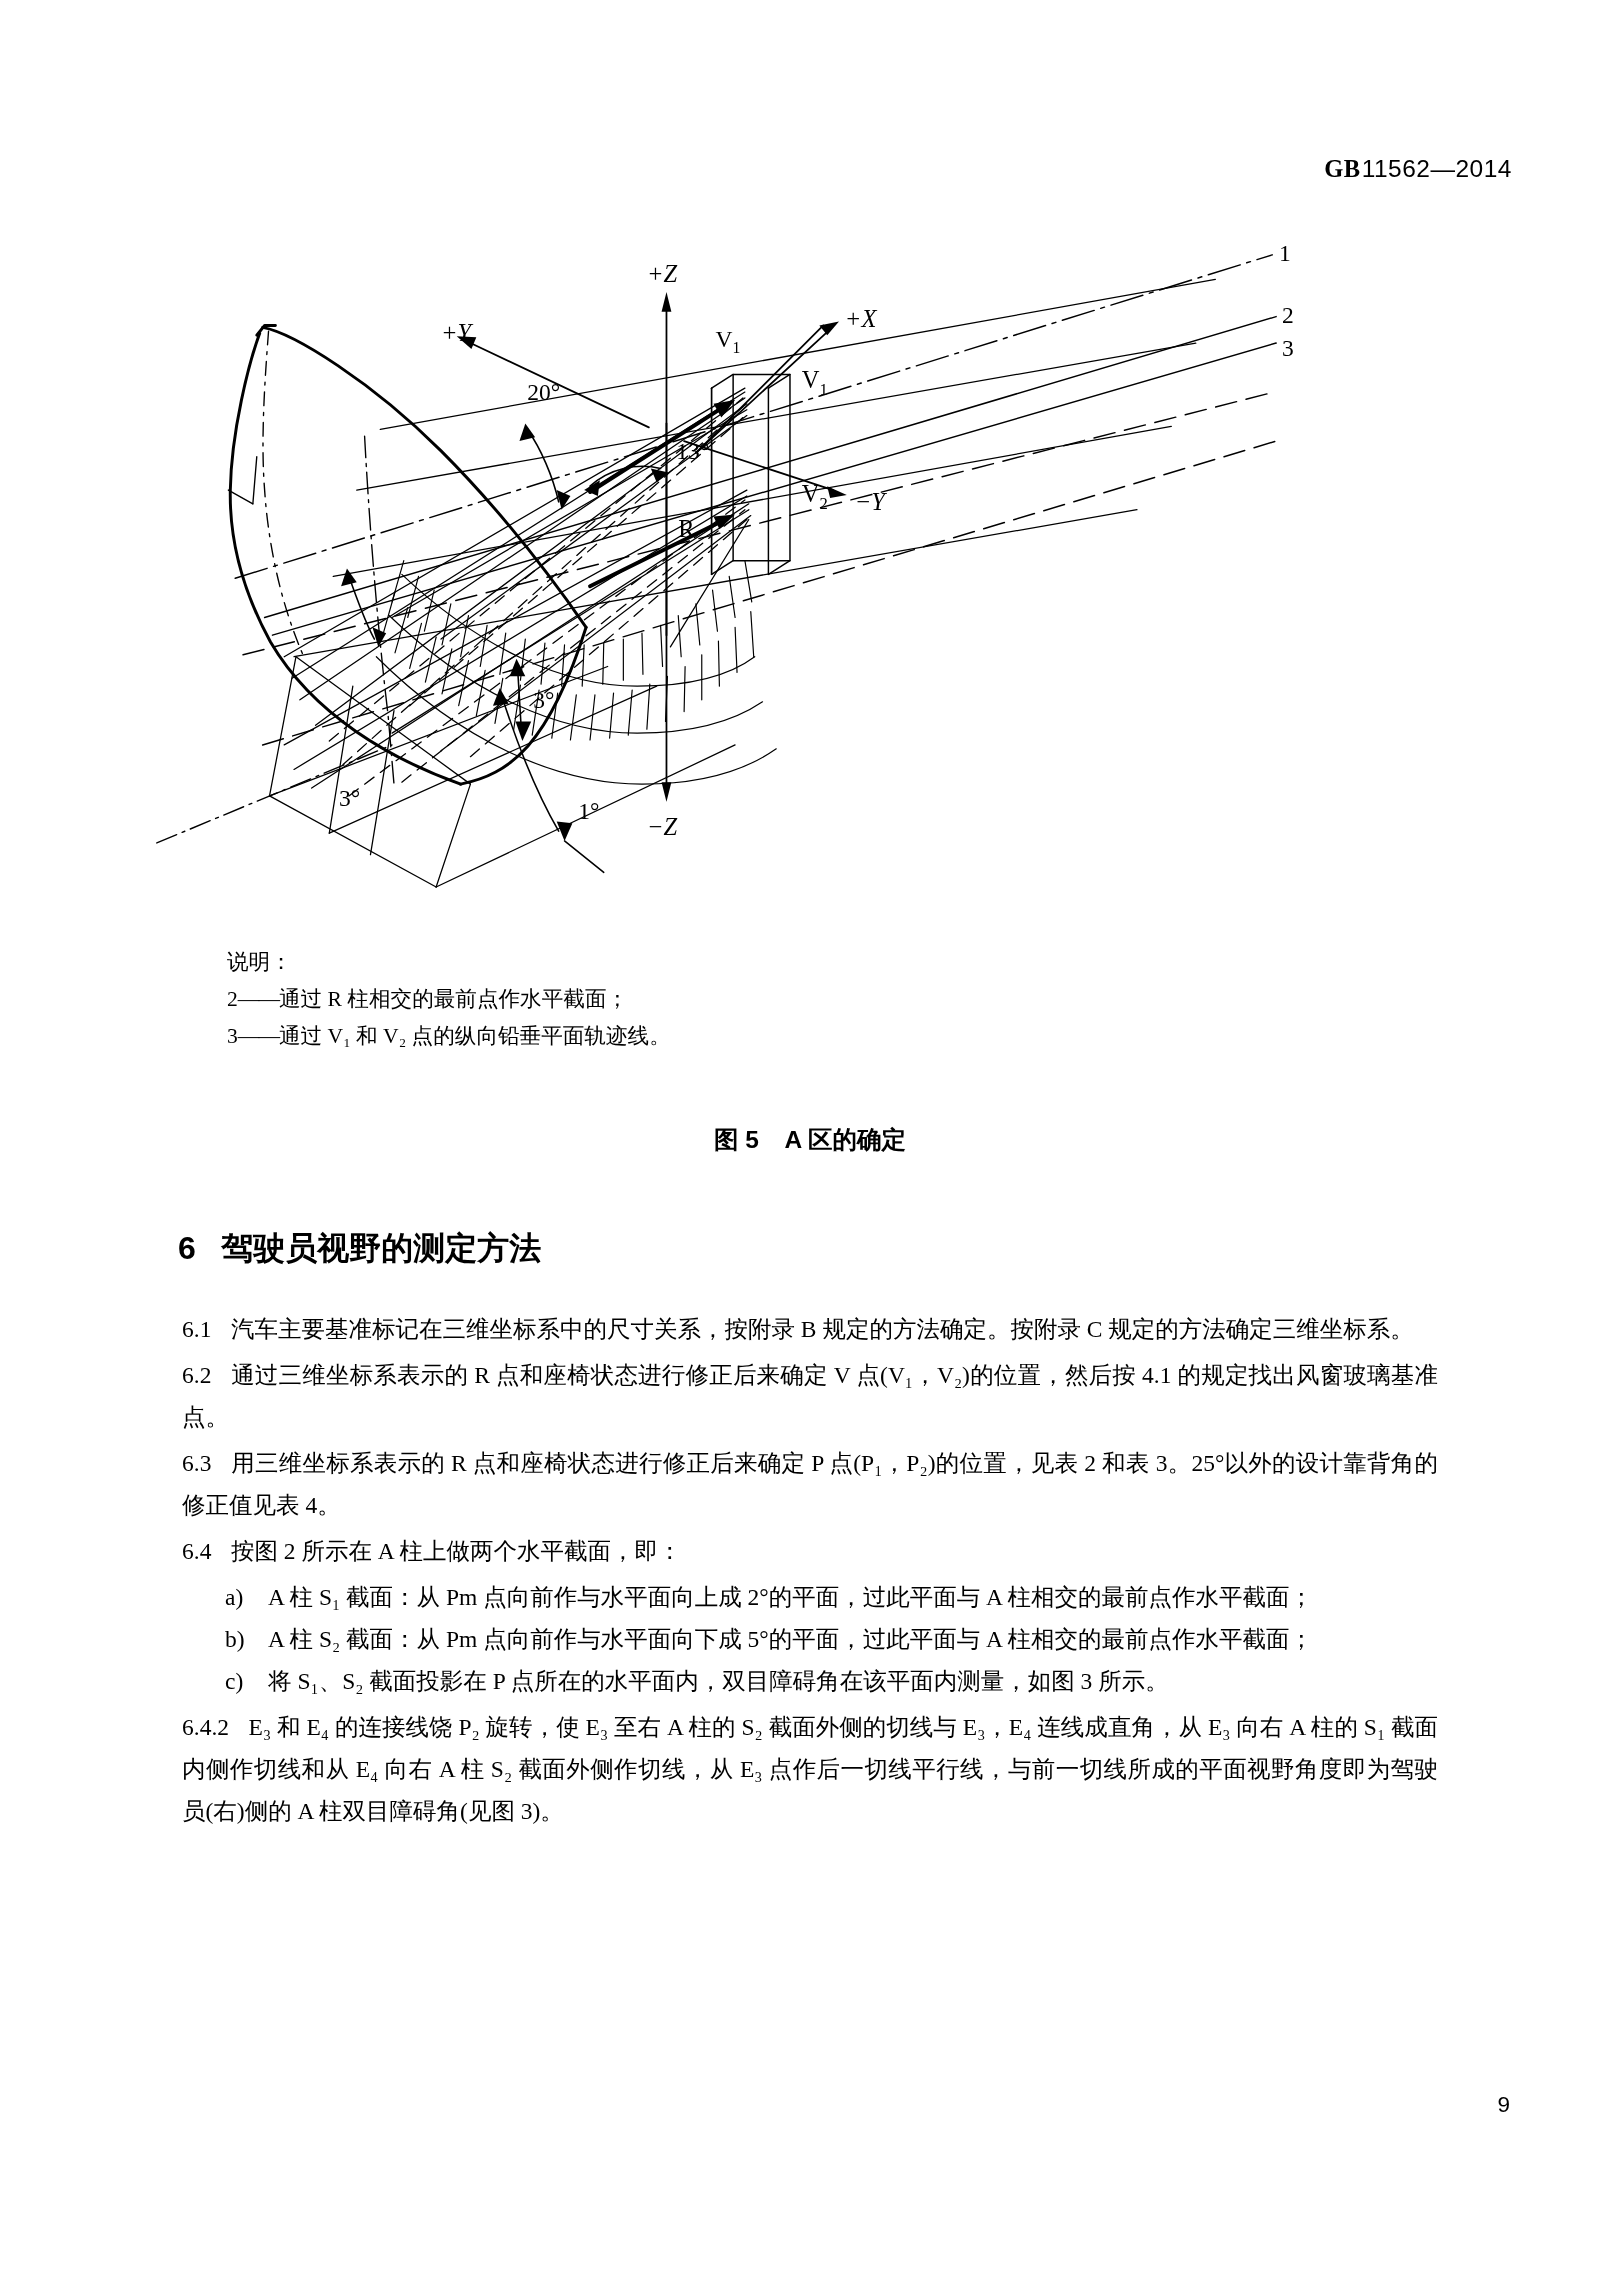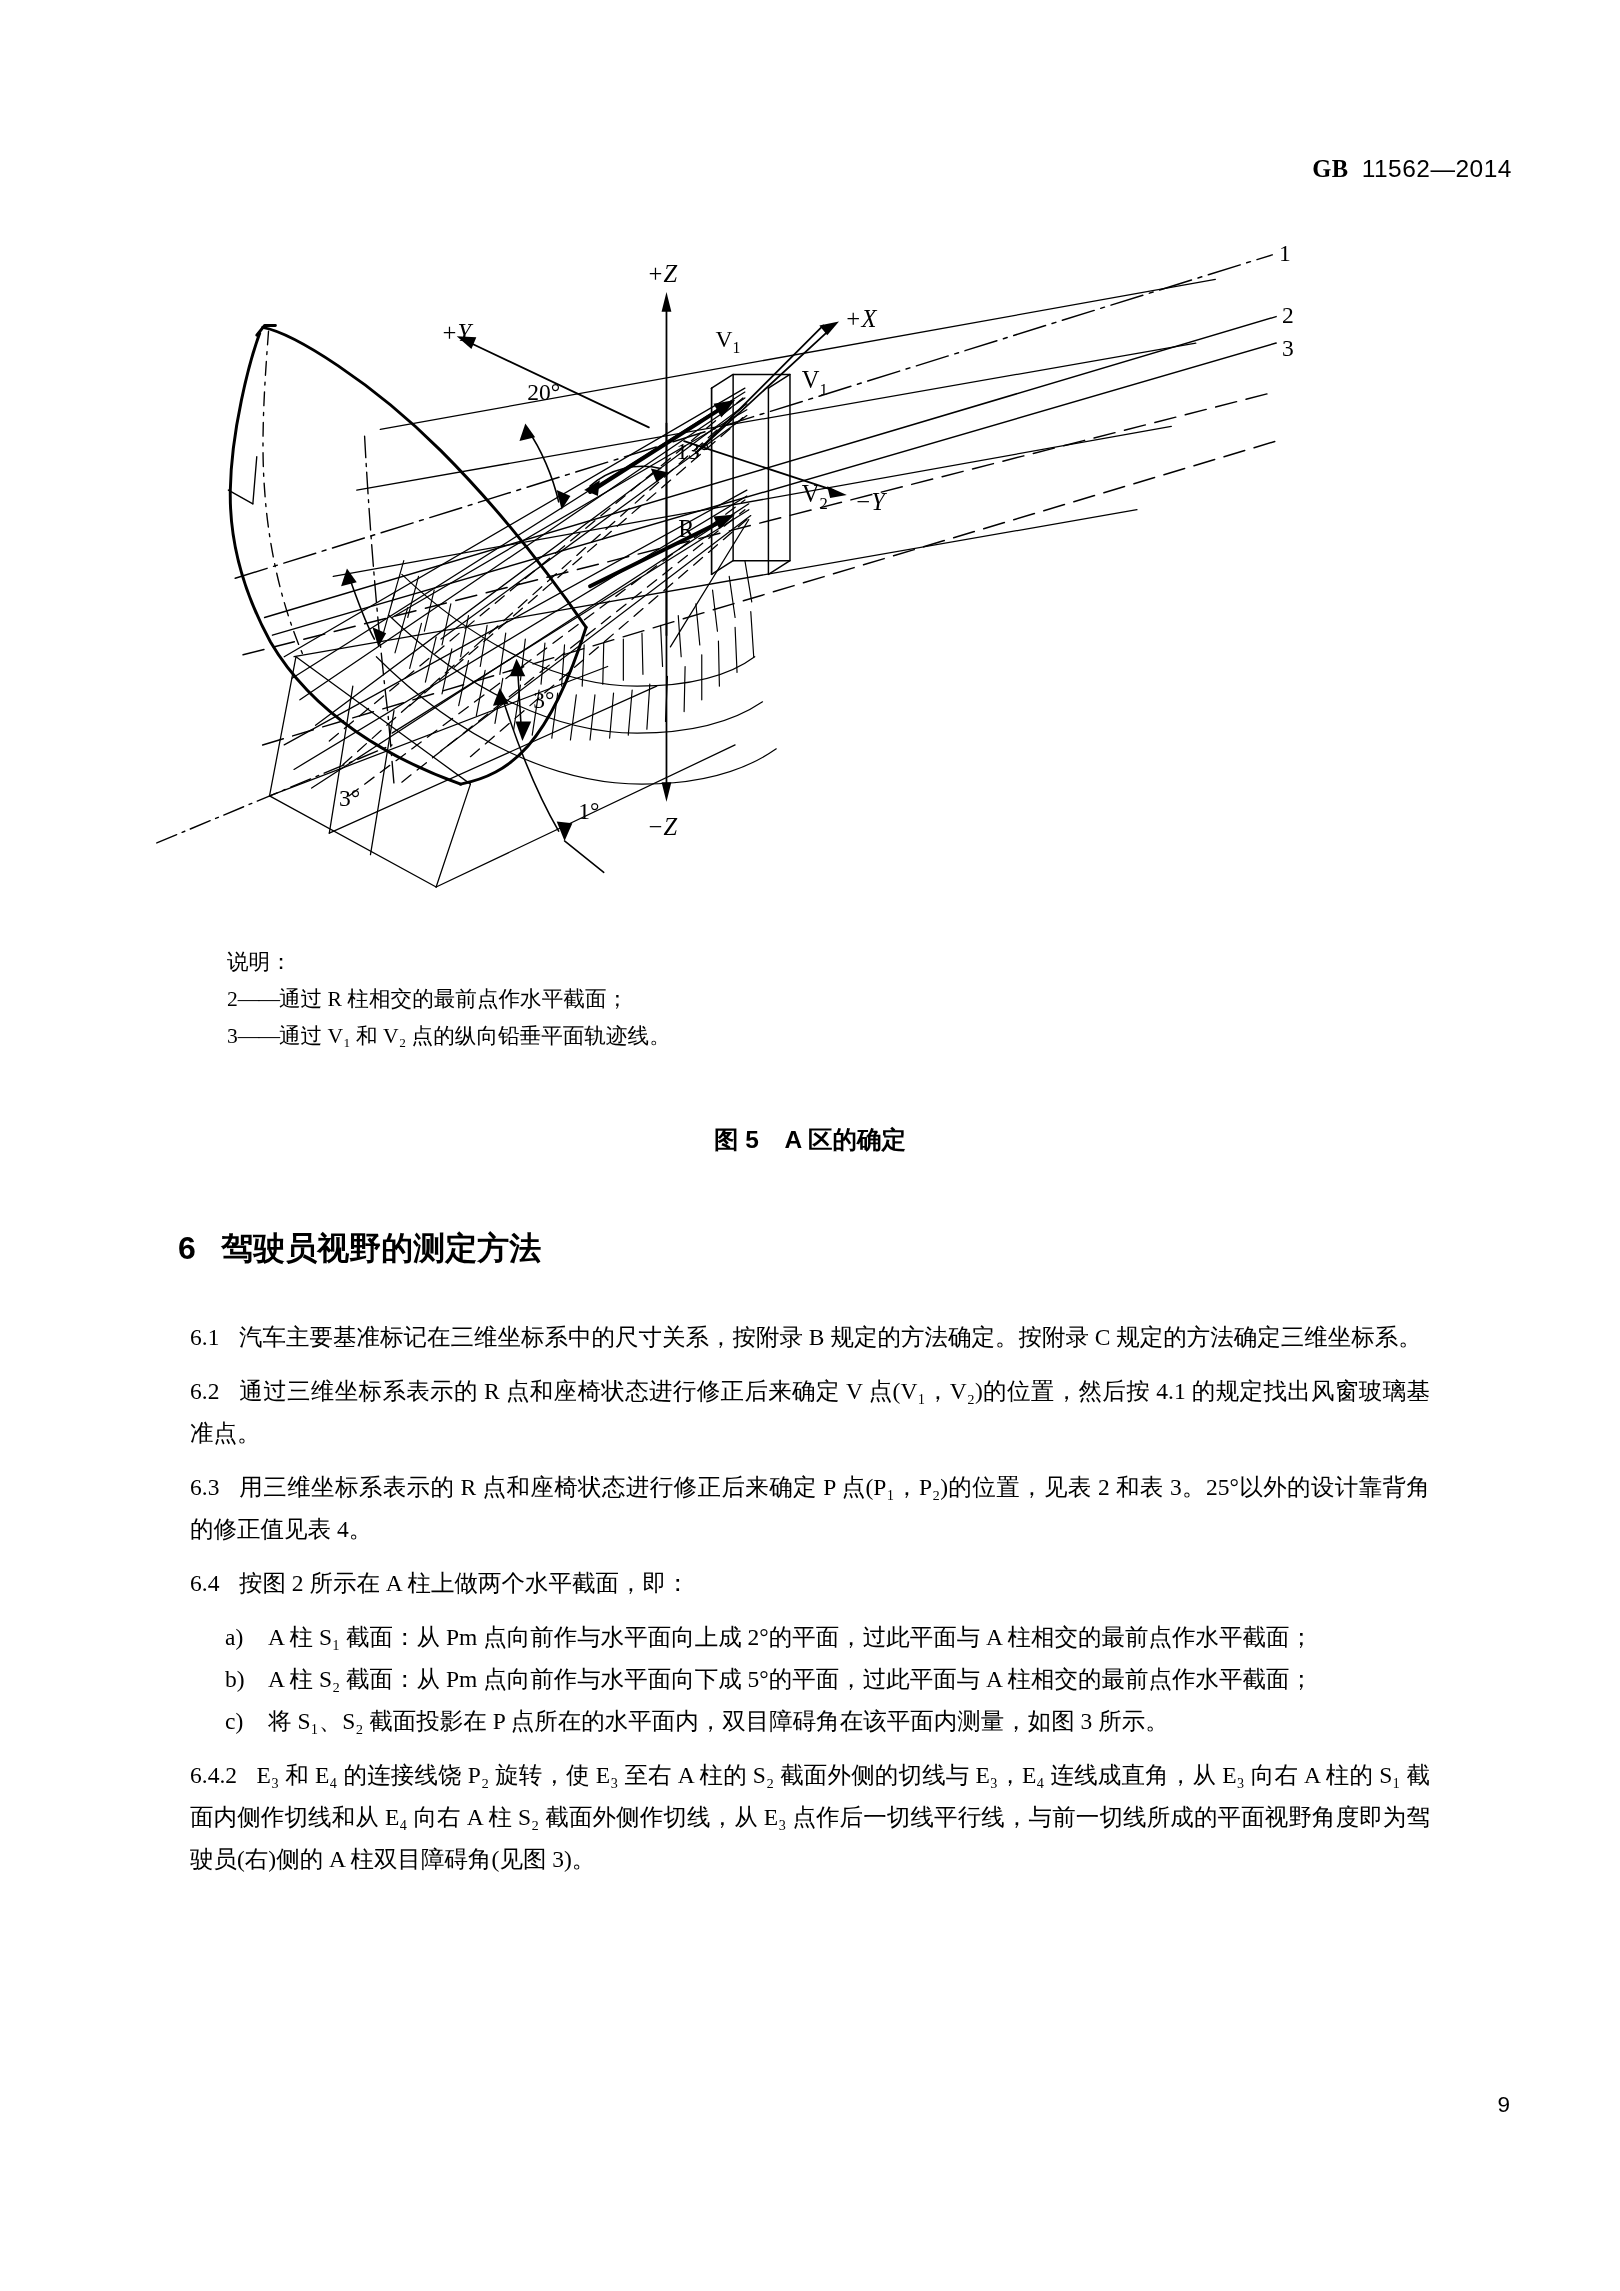--- a/index.html
+++ b/index.html
@@ -32,21 +32,21 @@
     letter-spacing: 0.5px;
     white-space: nowrap;
   }
   .header .gb {
     font-weight: bold;
     font-family: "Liberation Serif", "DejaVu Serif", serif;
   }
   .header .num {
     font-family: "Liberation Sans", "DejaVu Sans", sans-serif;
     font-weight: normal;
-    margin-left: 13px;
+    margin-left: 1px;
   }
 
   
   .figure-wrap {
     position: absolute;
     left: 147px;
     top: 196px;
     width: 1333px;
     height: 745px;
   }
@@ -91,21 +91,21 @@
 
   .body {
     position: absolute;
     left: 178px;
     top: 1304px;
     width: 1264px;
     font-size: 23.5px;
     line-height: 42px;
     text-align: justify;
   }
-  .para { margin: 12px; text-indent: 0; }
+  .para { margin: 4px; text-indent: 0; }
   .para .numlab { display: inline-block; }
   .para .ngap { display:inline-block; width: 19.6px; }
 
   .list {
     margin: 0;
     padding: 0;
     list-style: none;
   }
   .list li {
     position: relative;

